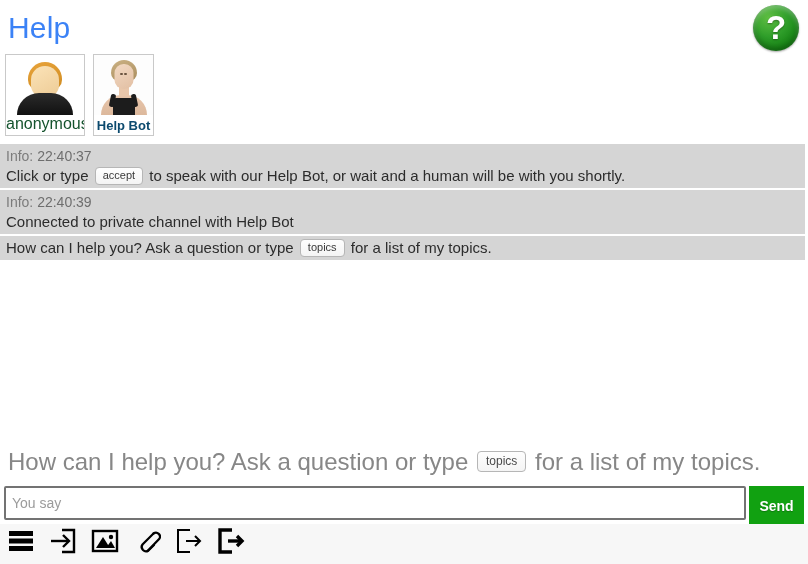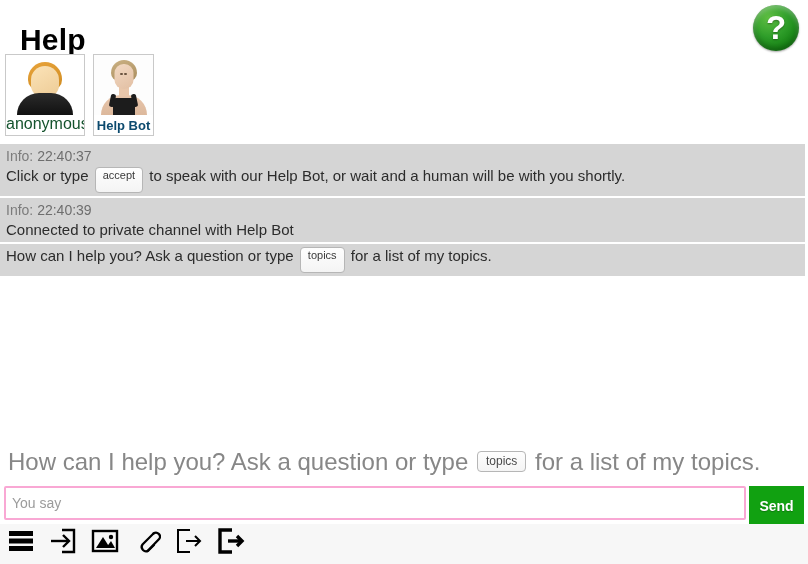--- a/index.html
+++ b/index.html
@@ -19,25 +19,25 @@
     height: 564px;
     background: #ffffff;
   }
 
   
   .page-title {
     position: absolute;
     left: 4px;
     top: 4px;
     font-size: 30px;
-    font-weight: bold;
-    color: #000000;
+    font-weight: normal;
+    color: #3b82f6;
     letter-spacing: 0.2px;
     line-height: 40px;
-    margin: 16px;
+    margin: 4px;
   }
 
   .help-button {
     position: absolute;
     right: 9px;
     top: 5px;
     width: 46px;
     height: 46px;
     border-radius: 50%;
     background: radial-gradient(circle at 34% 28%, #5fbe42 0%, #2f9e2a 42%, #148012 76%, #0c6a0c 100%);
@@ -186,21 +186,21 @@
     font-size: 15px;
     color: #2c2c2c;
     line-height: 19px;
   }
   .msg-body b { font-weight: bold; color: #1d1d1d; }
 
   .inline-btn {
     display: inline-block;
     font-size: 11px;
     line-height: 13px;
-    padding: 1px 7px 10px 7px;
+    padding: 1px 7px 2px 7px;
     border: 1px solid #b6b6b6;
     border-radius: 4px;
     background: linear-gradient(180deg,#fefefe 0%, #f4f4f4 100%);
     color: #3a3a3a;
     vertical-align: 2px;
     margin: 0 2px;
     cursor: pointer;
     white-space: nowrap;
   }
 
@@ -229,21 +229,21 @@
     left: 4px;
     top: 486px;
     width: 800px;
     height: 34px;
     display: flex;
     align-items: stretch;
   }
   .chat-input {
     flex: 1 1 auto;
     height: 34px;
-    border: 2px solid #f9a8d4;
+    border: 2px solid #737373;
     border-radius: 2px;
     background: #ffffff;
     font-size: 14px;
     font-family: "Liberation Sans", sans-serif;
     color: #1d4ed8;
     padding: 0 6px;
     outline: none;
   }
   .chat-input::placeholder { color: #9b9b9b; }
   .send-button {

